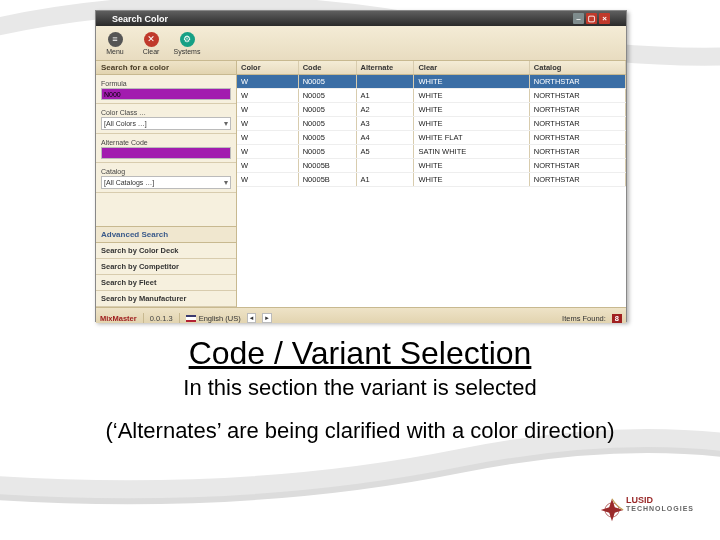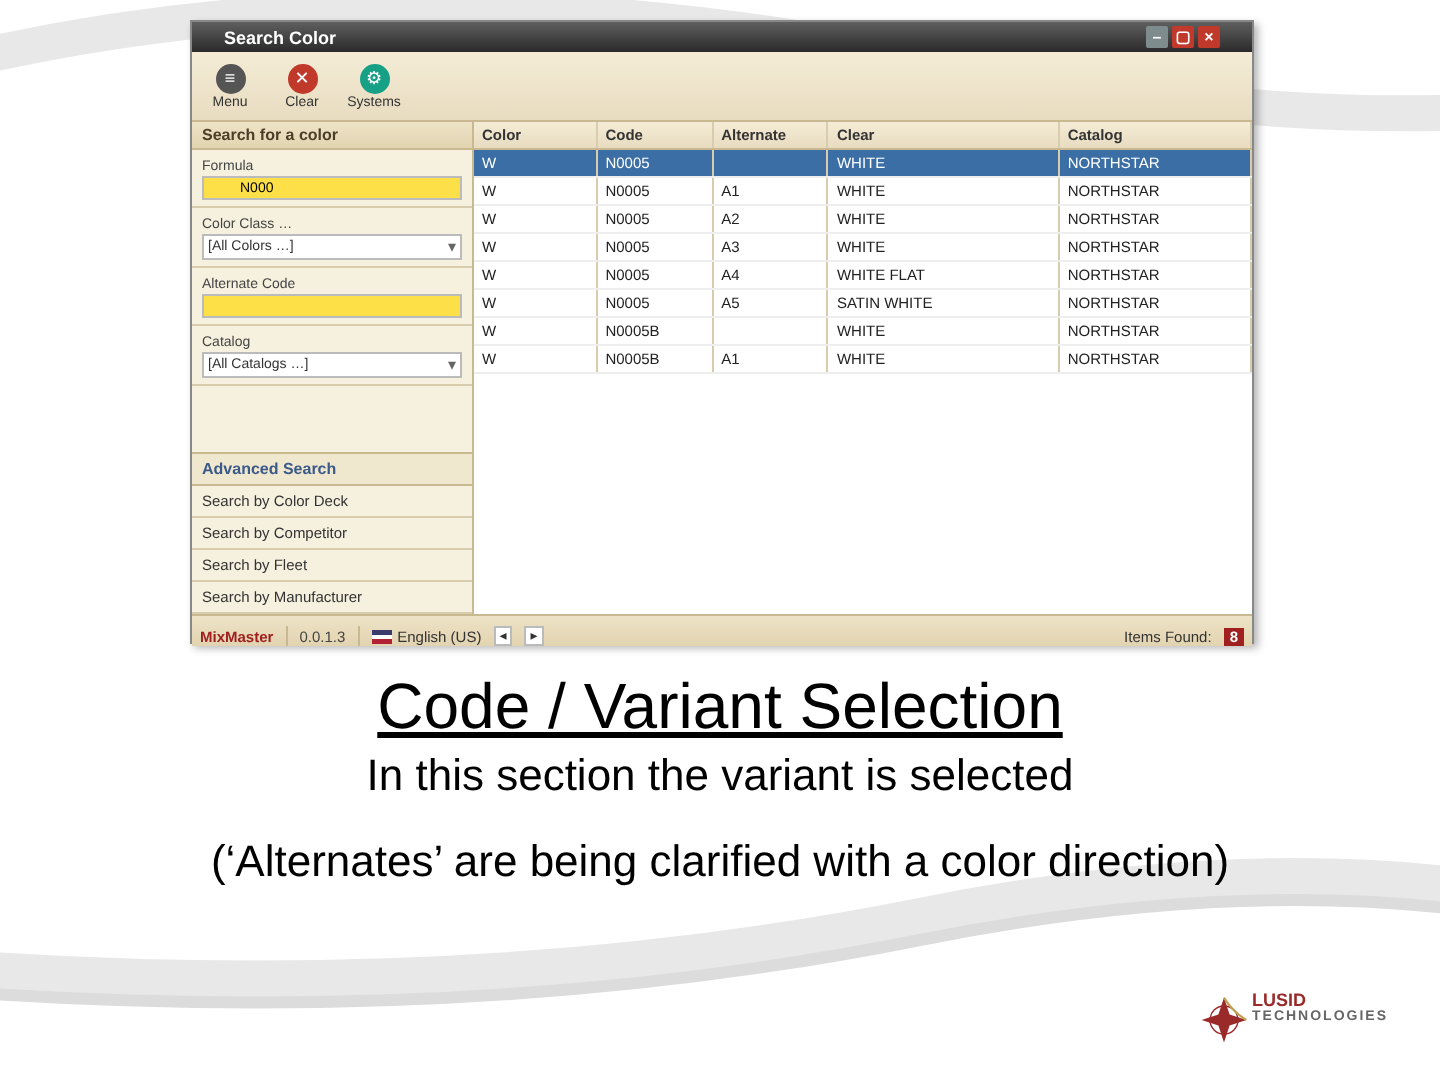--- a/index.html
+++ b/index.html
@@ -16,26 +16,26 @@
 .tbtn .ic{width:15px;height:15px;border-radius:50%;display:flex;align-items:center;justify-content:center;color:#fff;font-size:9px}
 .tbtn .lbl{font-size:7px;color:#333}
 .ic-menu{background:#555}
 .ic-clear{background:#c0392b}
 .ic-sys{background:#16a085}
 .body{display:flex;height:246px}
 .sidebar{width:140px;background:#f6f0de;border-right:1px solid #c8b990;display:flex;flex-direction:column}
 .sb-sec{border-bottom:1px solid #d8ccae;padding:3px 5px}
 .sb-head{background:linear-gradient(#eee3c7,#e2d4b0);font-weight:bold;font-size:8px;color:#4a3e28;padding:2px 5px;border-bottom:1px solid #c8b990}
 .sb-lbl{font-size:7px;color:#444;margin:2px 0 1px}
-.sb-input{width:100%;height:12px;border:1px solid #bbb;background:#fde047;font-size:7px;padding:0 18px;box-sizing:border-box}
+.sb-input{width:100%;height:12px;border:1px solid #bbb;background:#a21caf;font-size:7px;padding:0 2px;box-sizing:border-box}
 .sb-select{width:100%;height:13px;border:1px solid #bbb;background:#fff;font-size:7px;padding:0 2px;box-sizing:border-box;display:flex;align-items:center;justify-content:space-between}
 .sb-select .chev{color:#666;font-size:8px}
 .sb-spacer{flex:1}
 .adv-head{background:#f0e7cf;font-weight:bold;color:#3a5a8a;font-size:8px;padding:3px 5px;border-top:1px solid #c8b990;border-bottom:1px solid #c8b990}
-.adv-item{font-size:7.5px;font-weight:normal;color:#333;padding:3px 5px;border-bottom:1px solid #d8ccae;cursor:pointer}
+.adv-item{font-size:7.5px;font-weight:bold;color:#333;padding:3px 5px;border-bottom:1px solid #d8ccae;cursor:pointer}
 .main{flex:1;background:#fff;overflow:hidden;display:flex;flex-direction:column}
 .thead{display:flex;background:linear-gradient(#f4ecd6,#e8dcc0);border-bottom:1px solid #c8b990;font-size:7.5px;font-weight:bold;color:#333}
 .th,.td{padding:2px 4px;border-right:1px solid #d8ccae;box-sizing:border-box;white-space:nowrap;overflow:hidden}
 .c-color{width:64px}
 .c-code{width:60px}
 .c-alt{width:60px}
 .c-name{width:120px}
 .c-catalog{width:100px}
 .tbody{font-size:7.5px;color:#222}
 .tr{display:flex;border-bottom:1px solid #eee}

